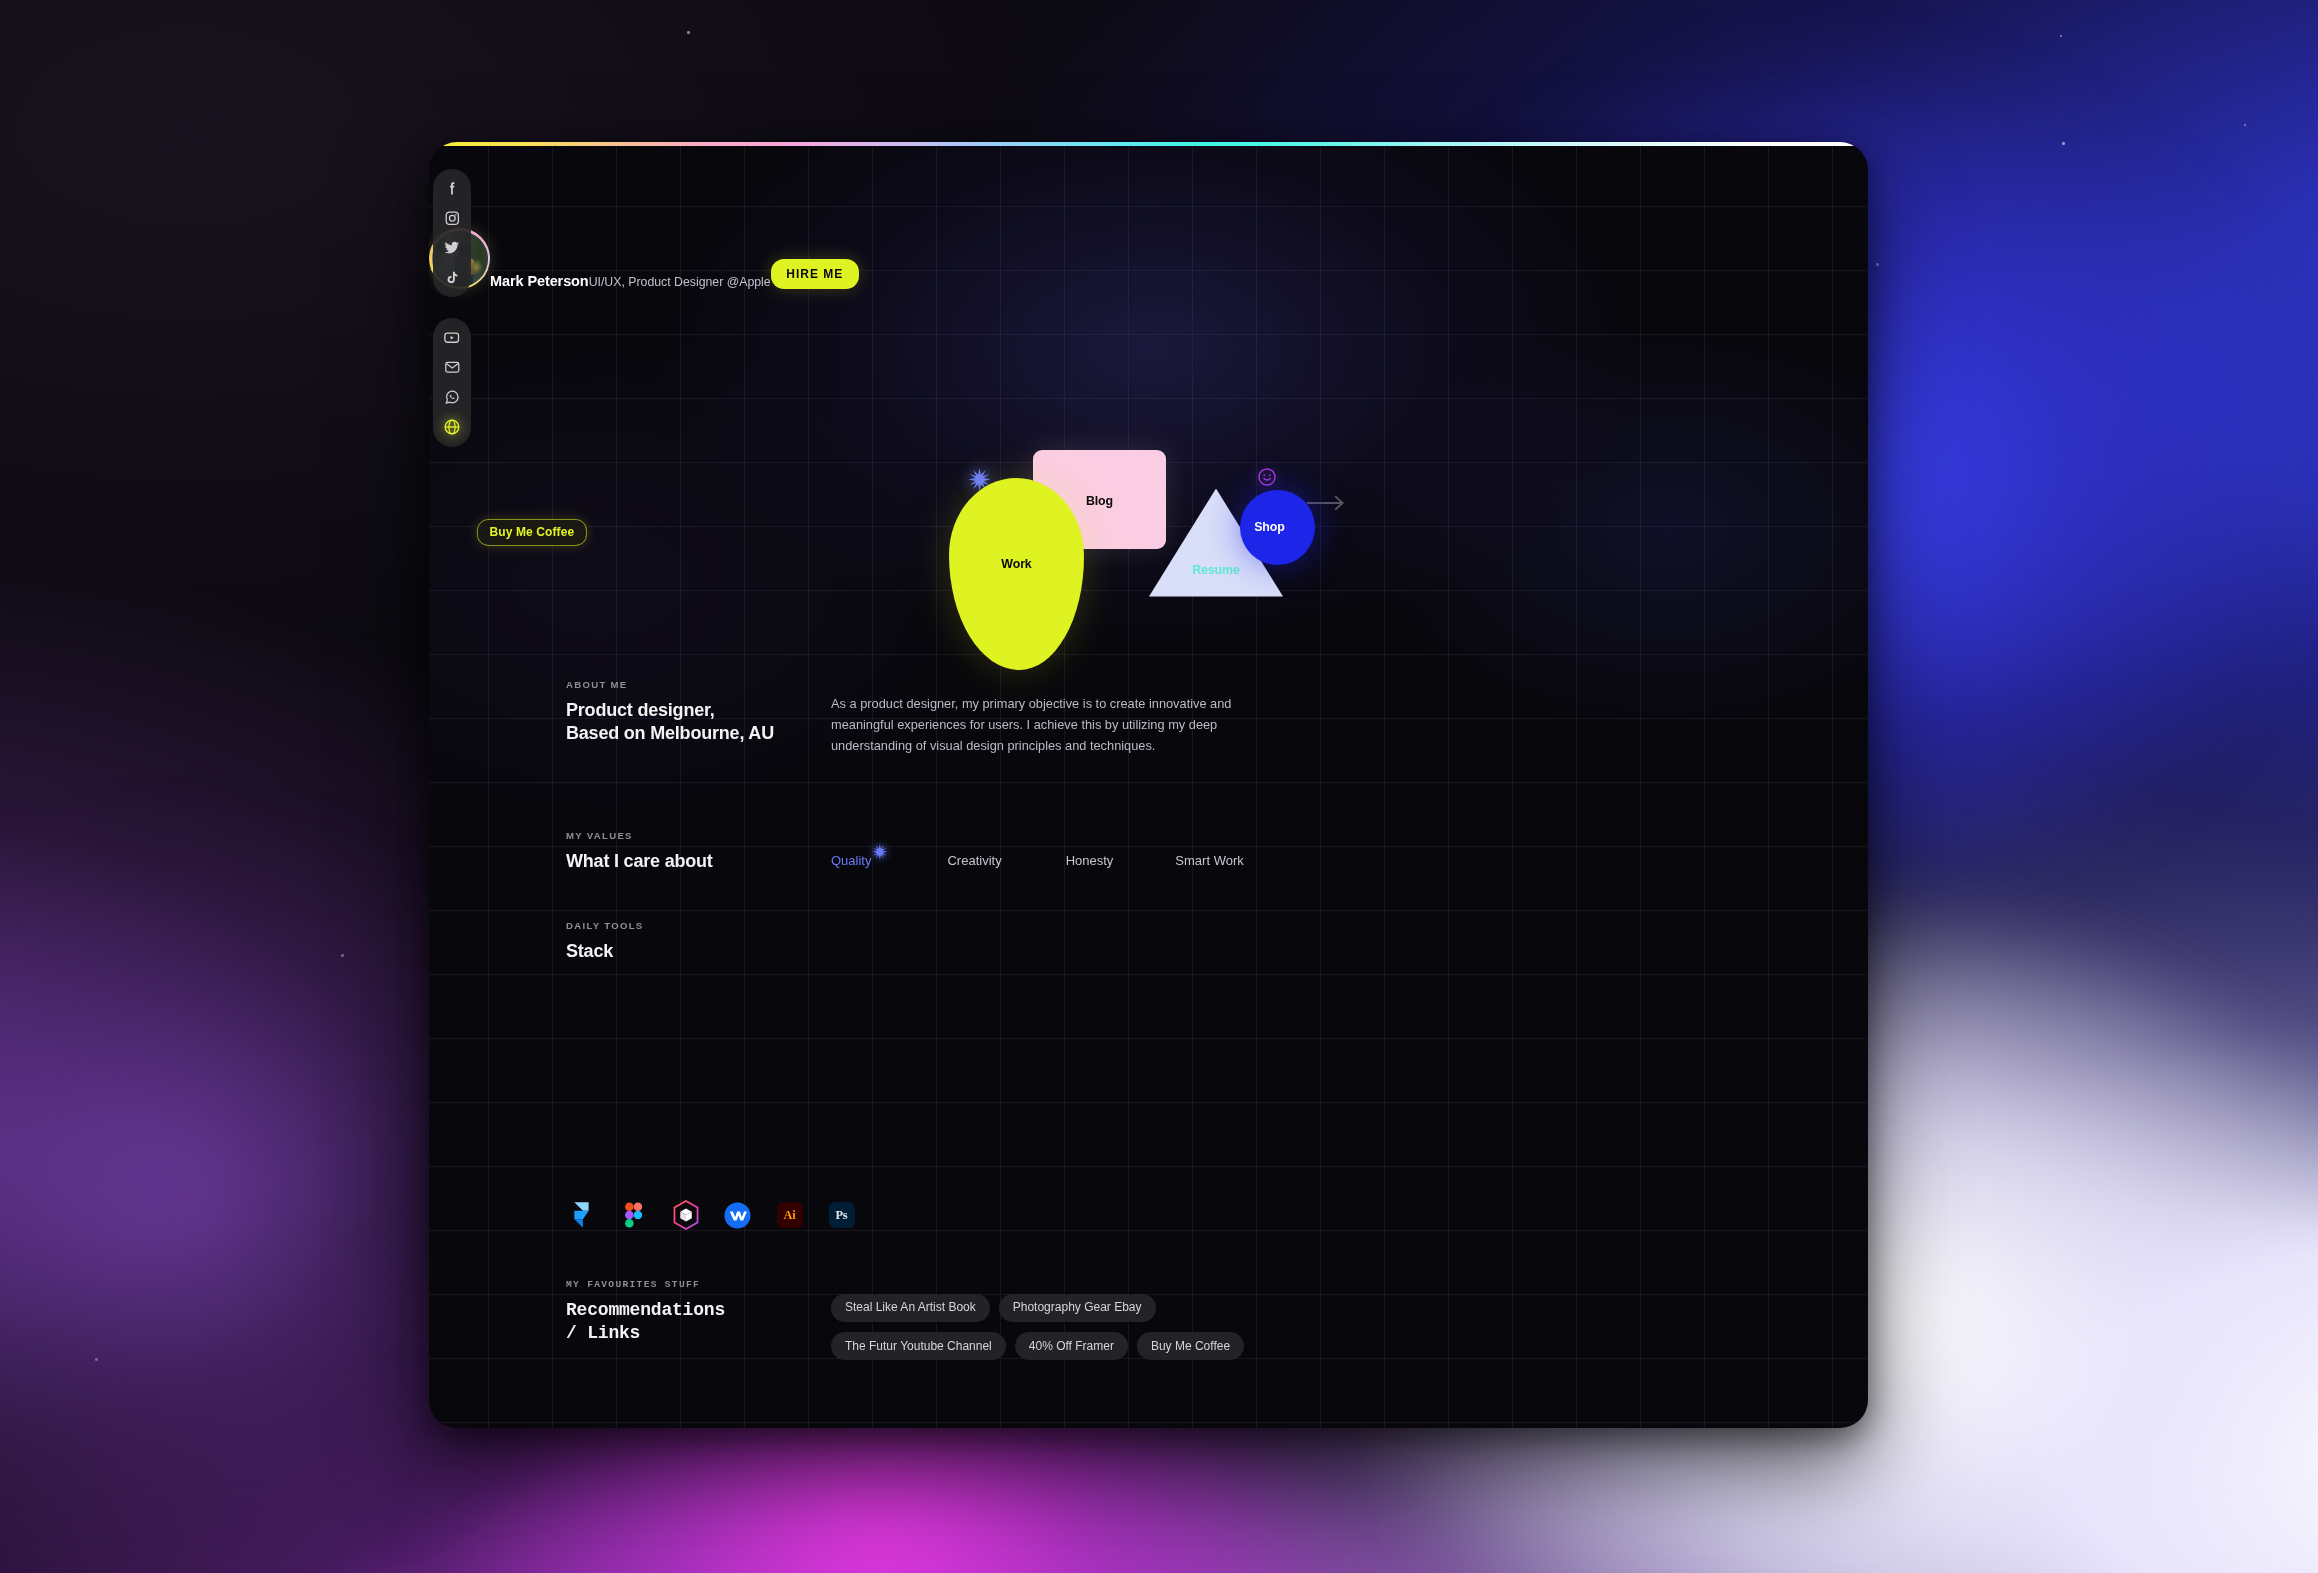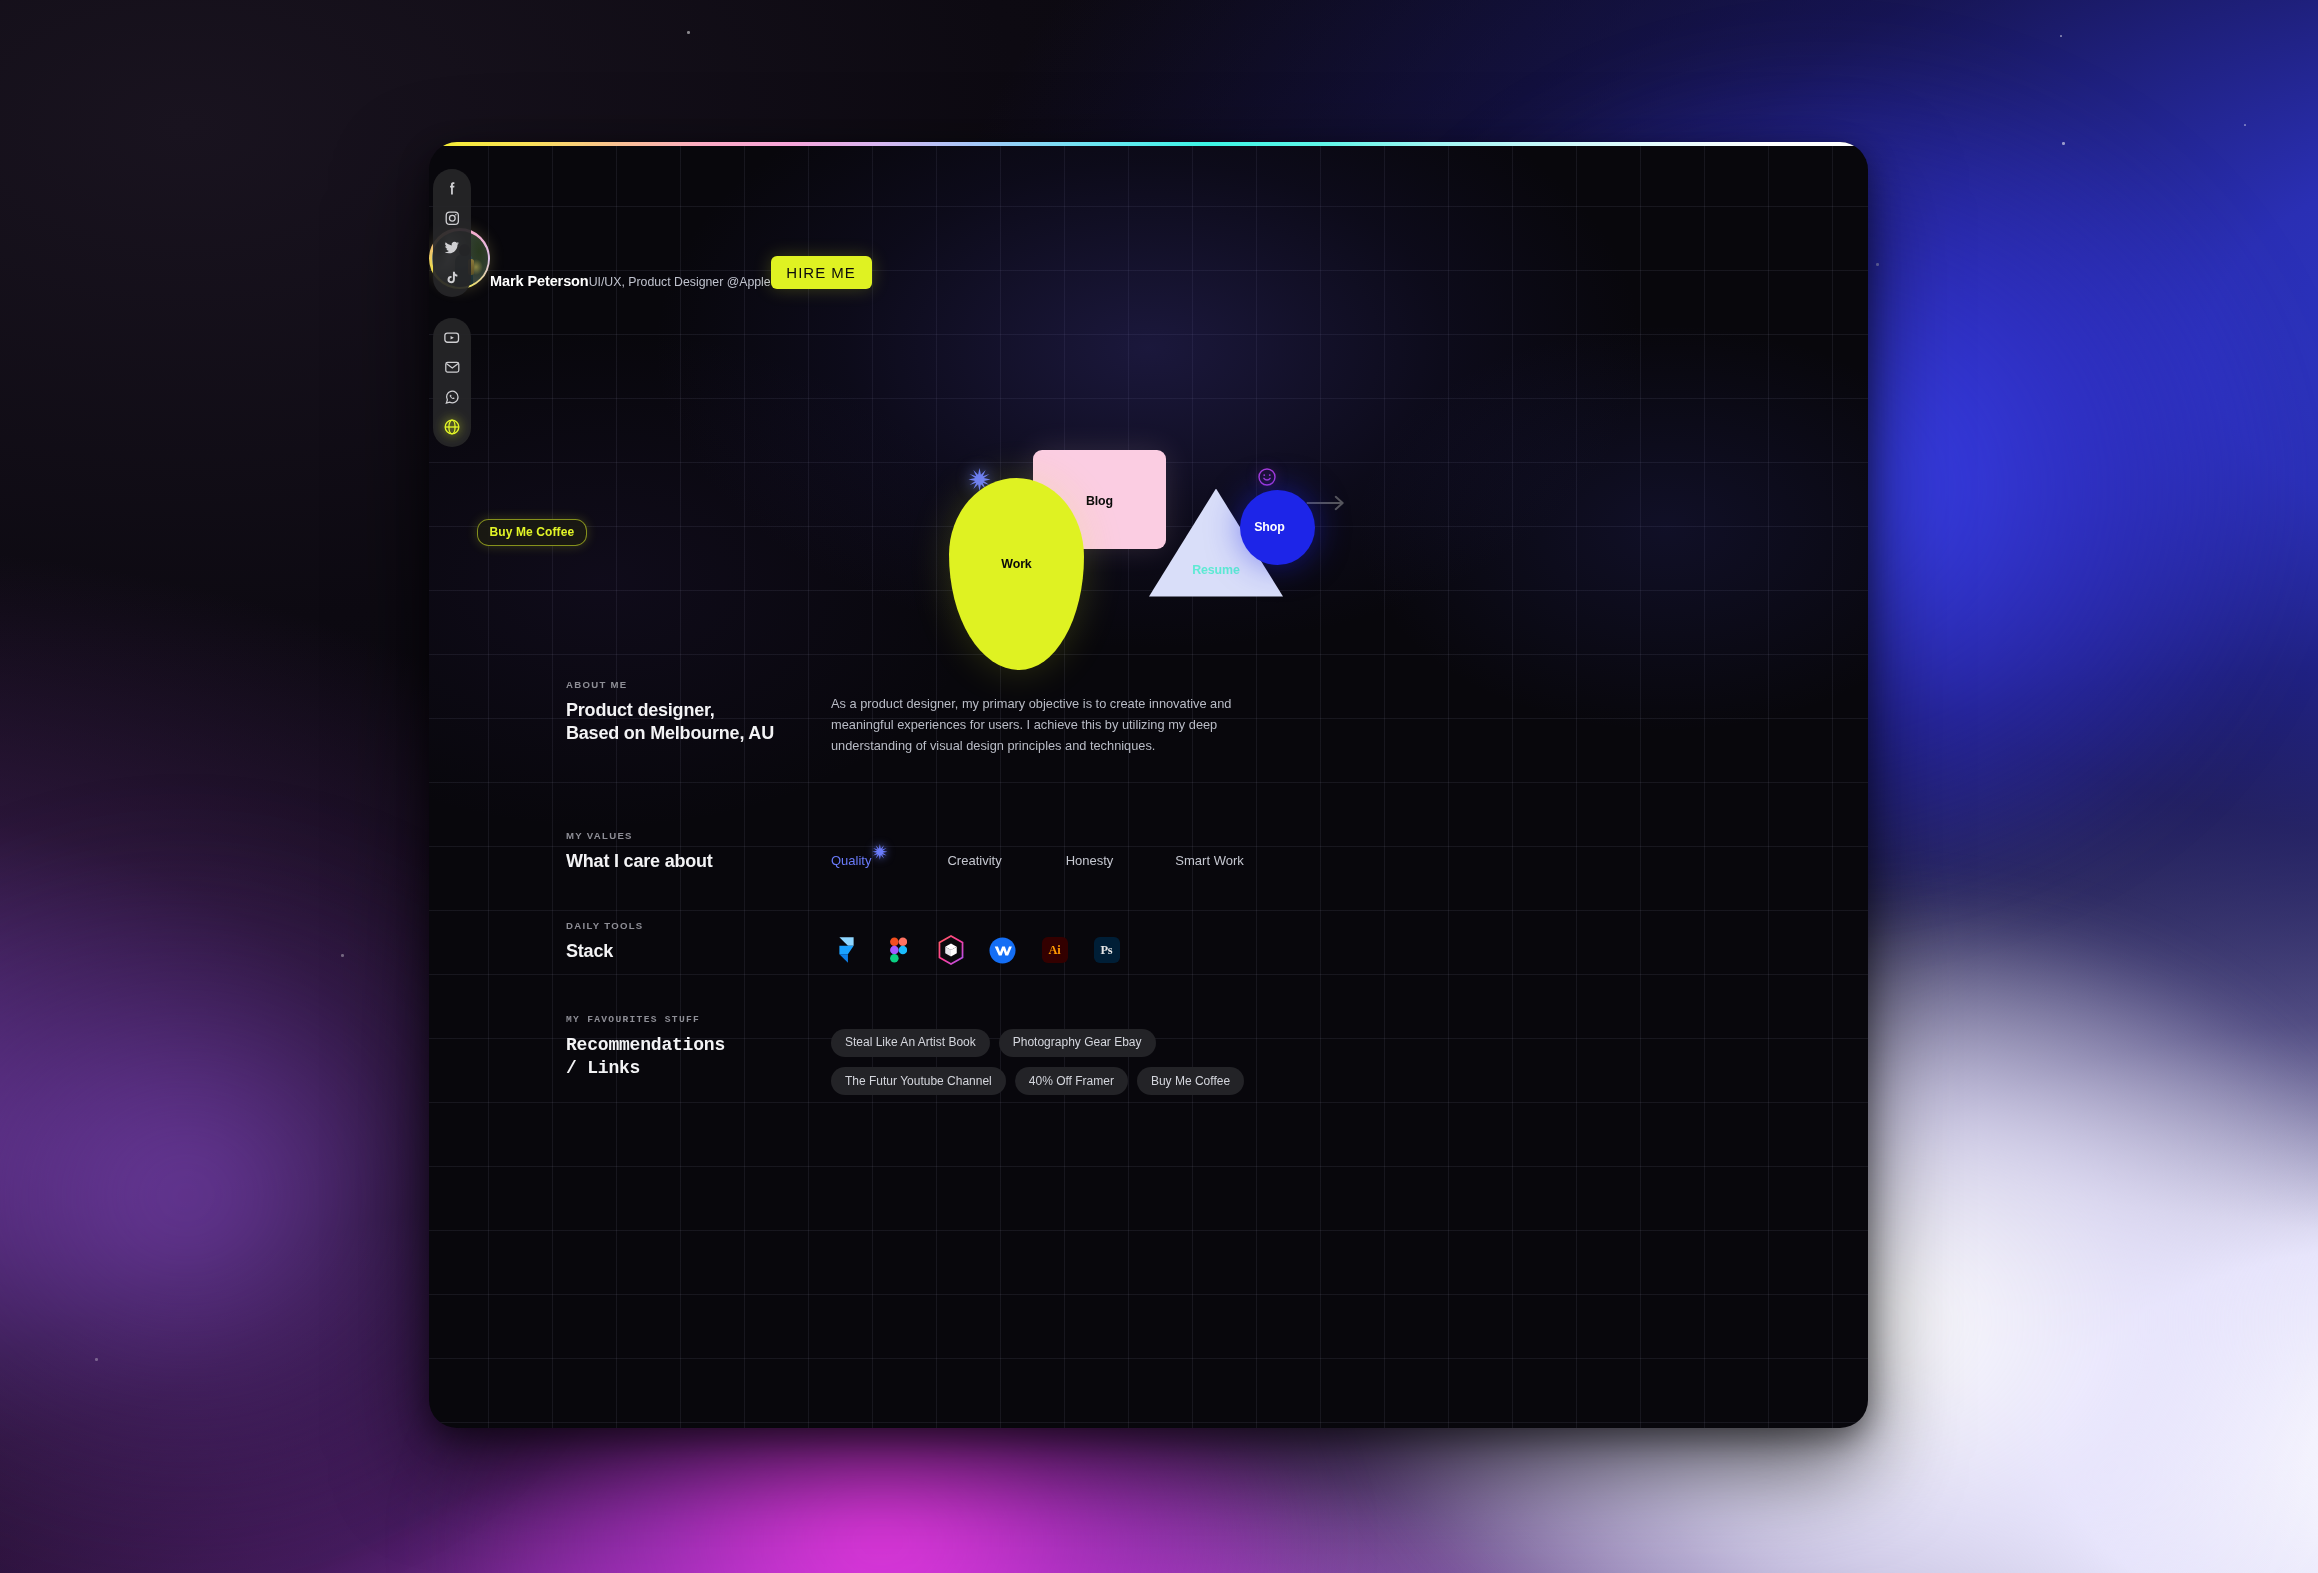--- a/index.html
+++ b/index.html
@@ -165,22 +165,22 @@
     margin-top:10.8px;
     color:#ffffff; font-size:14.5px; font-weight:700; letter-spacing:-0.1px;
   }
   #tagline {
     margin-top:5.8px;
     color:#c0c3ce; font-size:12.3px; font-weight:400;
   }
   #hire-me {
     margin-top:13.2px;
     background:#dff222; color:#0c0c0c;
-    font-size:15px; font-weight:400; letter-spacing:1px;
-    padding:7.5px 15.7px 8.3px; border:none; border-radius:6px;
+    font-size:12px; font-weight:700; letter-spacing:1px;
+    padding:7.5px 15.7px 8.3px; border:none; border-radius:13px;
     cursor:pointer;
     box-shadow:0 0 18px rgba(223,242,34,0.22);
     font-family:"Liberation Sans", sans-serif;
   }
 
   
   #shapes { position:absolute; left:0; top:325px; width:100%; height:199px; }
   .shape-label {
     position:absolute; color:#0a0a0a;
     font-size:12.4px; font-weight:800; letter-spacing:-0.1px;
@@ -271,21 +271,21 @@
   .value-star {
     position:absolute; right:-16.6px; top:-9px;
     width:15.7px; height:15.7px; color:#6a7bfa;
     filter:drop-shadow(0 0 5px rgba(106,123,250,0.8));
   }
   #value-0 { margin-right:76px; }
   #value-1 { margin-right:64px; }
   #value-2 { margin-right:62px; }
 
   
-  #tools { margin-bottom:48px; }
+  #tools { margin-bottom:48px;flex-direction:column; }
   #tools .sec-right { display:flex; align-items:center; gap:21px; padding-top:15px; }
   .tool { width:31px; height:31px; display:flex; align-items:center; justify-content:center; cursor:pointer; }
   .tool svg { display:block; }
   .tool-badge {
     width:26px; height:26px; border-radius:5.8px;
     display:flex; align-items:center; justify-content:center;
     font-size:12.4px; font-weight:700; letter-spacing:-0.2px;
     font-family:"Liberation Serif", serif;
   }
   #tool-ai .tool-badge { background:#330000; color:#ff9a00; }

